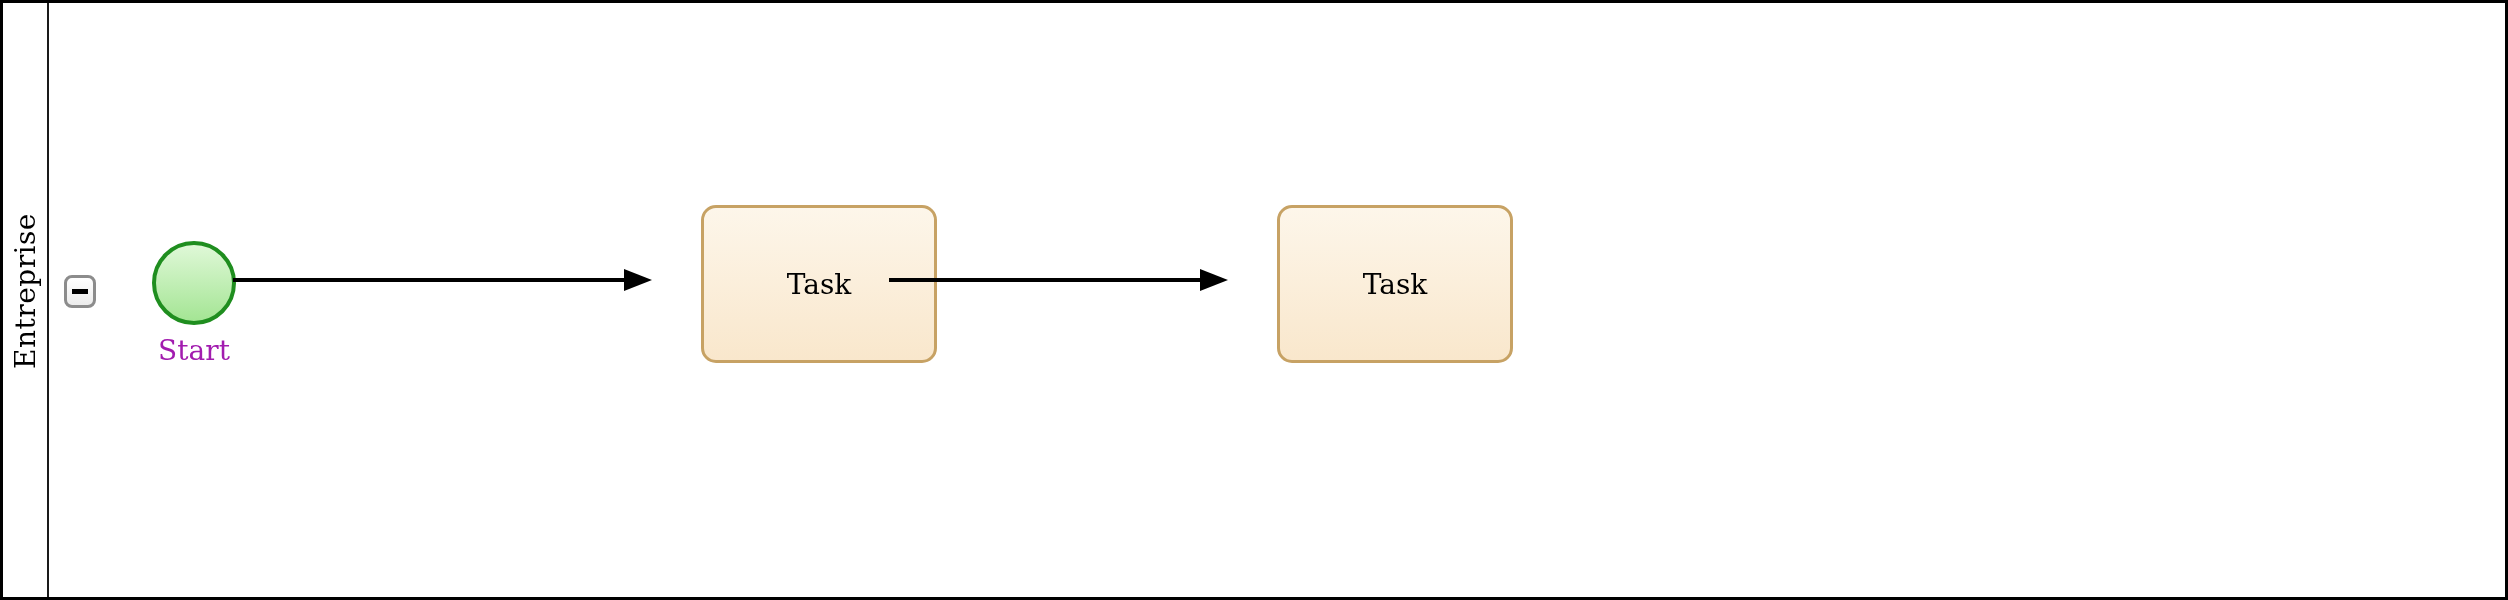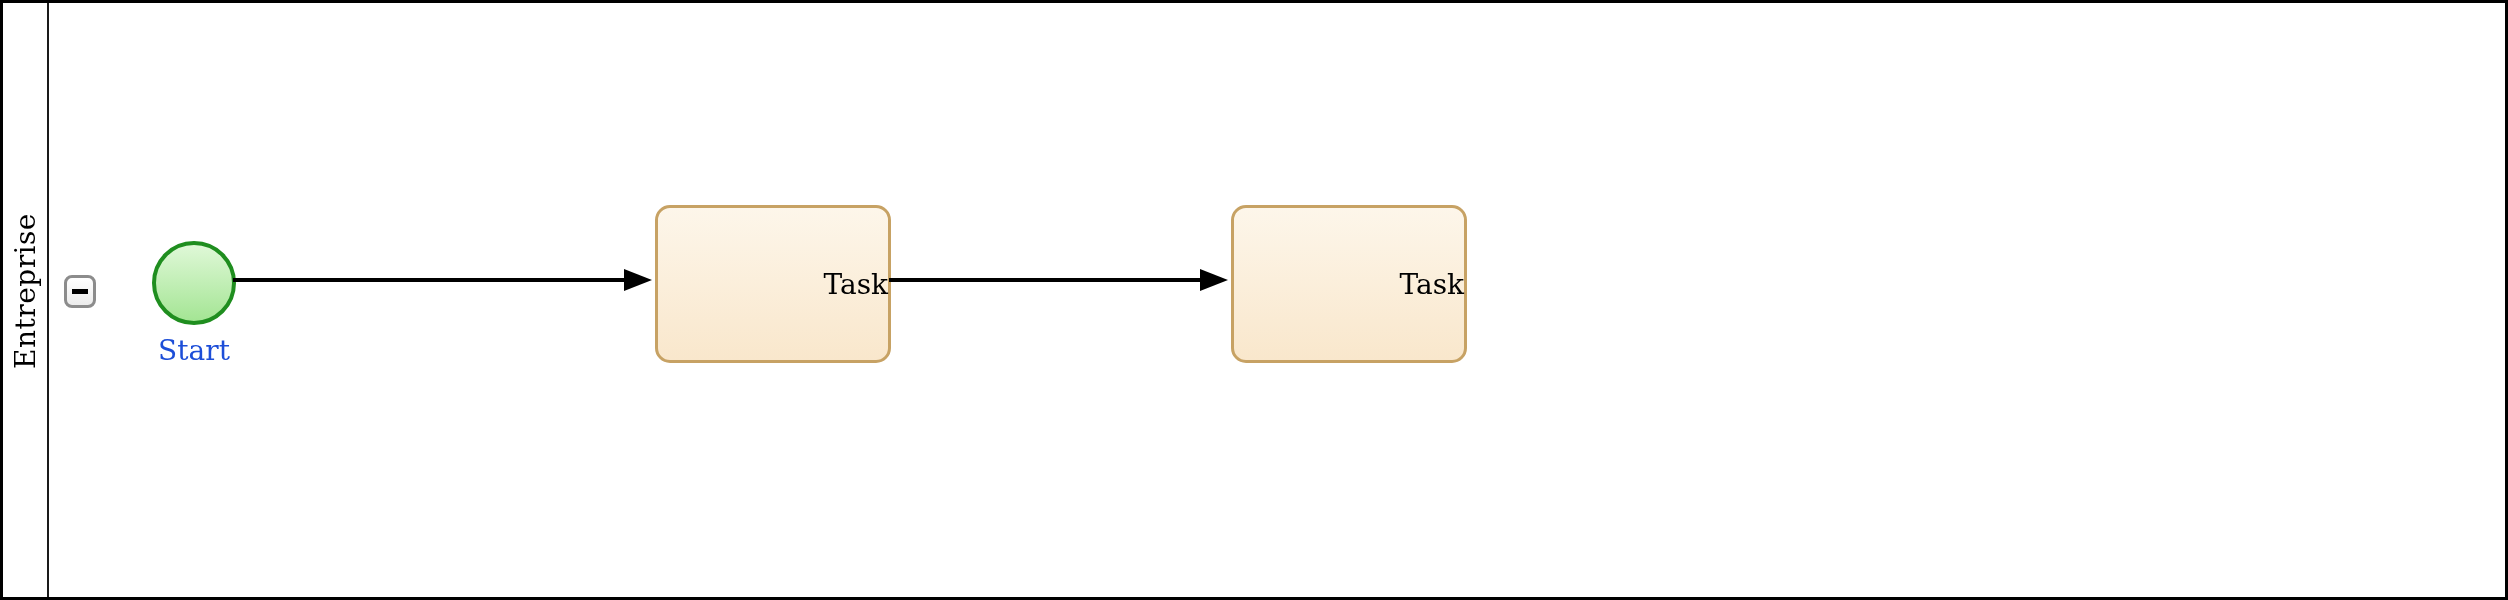--- a/index.html
+++ b/index.html
@@ -68,35 +68,36 @@
     border-radius: 50%;
     background: linear-gradient(#dff8d7, #a4e594);
     box-sizing: content-box;
   }
   .start-label {
     position: absolute;
     left: 191px;
     top: 347px;
     transform: translate(-50%, -50%);
     font-size: 28px;
-    color: #1d4ed8;
+    color: #a21caf;
     white-space: nowrap;
   }
   
   .task {
     position: absolute;
     top: 202px;
     width: 230px; height: 152px;
     border: 3px solid #c7a264;
     border-radius: 15px;
     background: linear-gradient(#fdf6ea, #f9e7cc);
     display: flex;
     align-items: center;
-    justify-content: flex-end;
+    justify-content: center;
     box-sizing: content-box;
+    margin-left: 46px;
   }
   .task-label {
     font-size: 28px;
     color: #000000;
   }
   #task-1 { left: 652px; }
   #task-2 { left: 1228px; }
   
   #flows {
     position: absolute;

